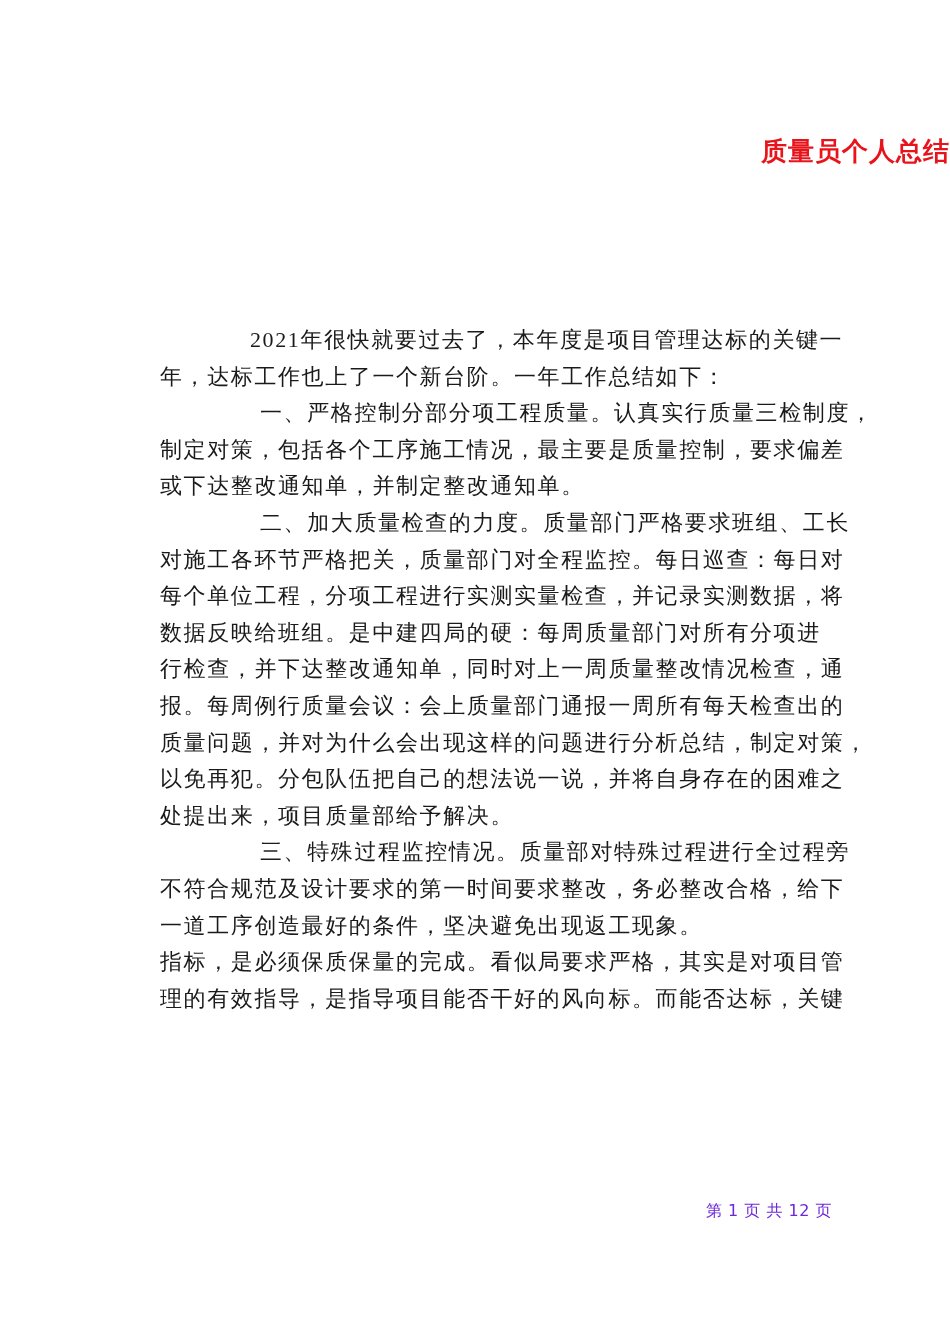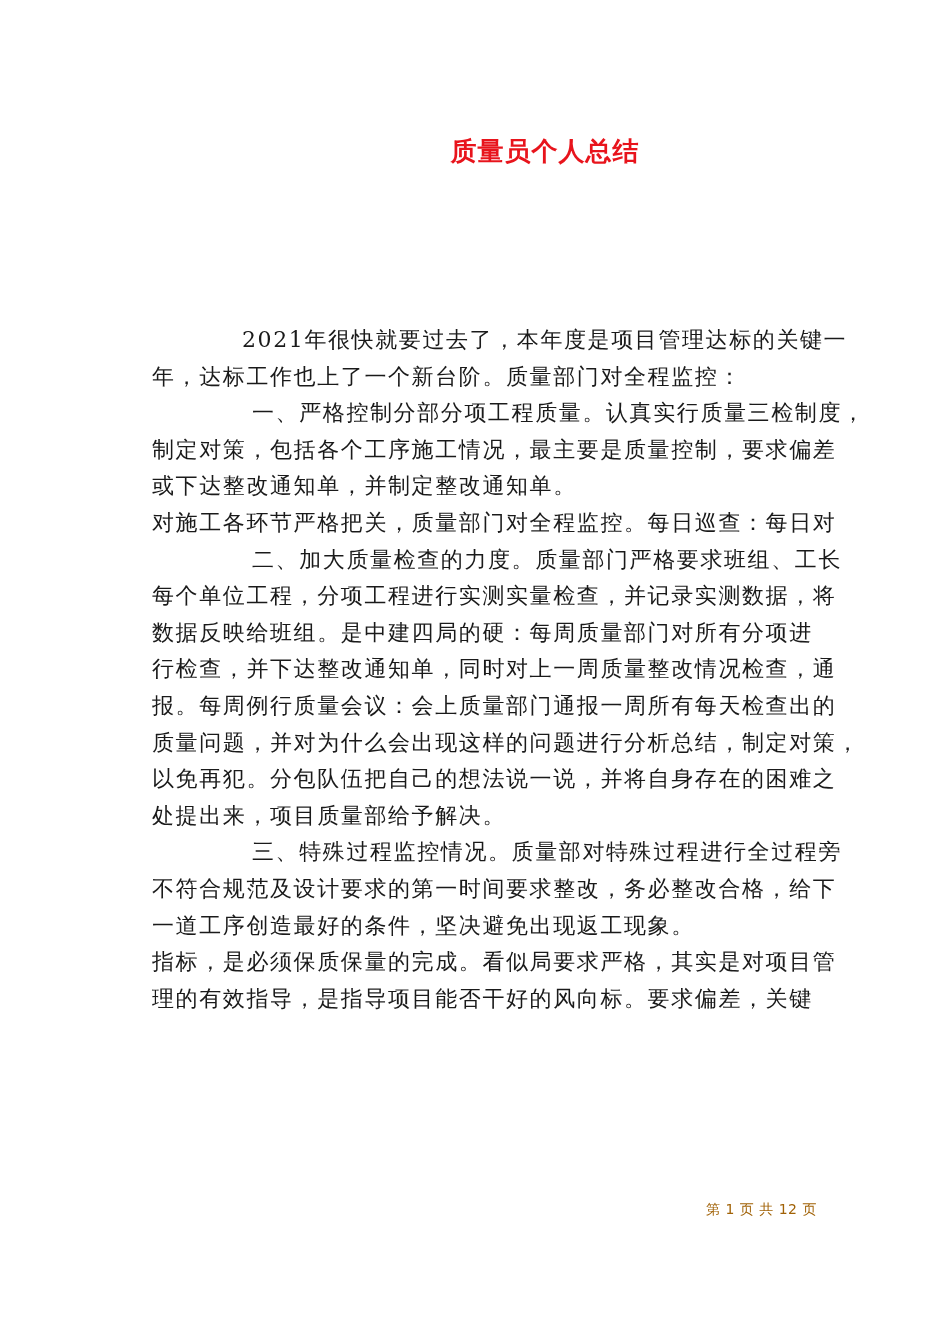--- a/index.html
+++ b/index.html
@@ -20,86 +20,87 @@
       left: 0; top: 0;
       width: 950px;
       height: 1344px;
       background: #ffffff;
     }
     .title {
       position: absolute;
       left: 0;
       width: 950px;
       top: 134px;
-      text-align: center;
+      text-align: right;
       padding-left: 140px;
       box-sizing: border-box;
       font-family: "DejaVu Sans", "Liberation Sans", sans-serif;
       font-weight: bold;
       font-size: 26px;
       color: #e8141c;
       letter-spacing: 1px;
       line-height: 34px;
     }
     .body-text {
       position: absolute;
-      left: 152px;
+      left: 160px;
       top: 322px;
       width: 670px;
+      font-family: Liberation Serif, serif;
     }
     .line {
       height: 36.6px;
       line-height: 36.6px;
       font-size: 22px;
       white-space: nowrap;
       letter-spacing: 1.6px;
       color: #1a1a1a;
     }
     .line.indent1 { padding-left: 90px; }
     .line.indent2 { padding-left: 100px; }
     .footer {
       position: absolute;
       top: 1201px;
       left: 706px;
       font-family: "DejaVu Sans", "Liberation Sans", sans-serif;
-      font-size: 14px;
-      color: #a16207;
+      font-size: 16px;
+      color: #6d28d9;
       white-space: nowrap;
       letter-spacing: 0.5px;
     }
   </style>
 </head>
 <body>
 
 <div class="page">
 
   <div class="title">质量员个人总结</div>
 
   <div class="body-text">
 
     <div class="line indent1">2021年很快就要过去了，本年度是项目管理达标的关键一</div>
-    <div class="line">年，达标工作也上了一个新台阶。质量部门对全程监控：</div>
+    <div class="line">年，达标工作也上了一个新台阶。一年工作总结如下：</div>
 
     <div class="line indent2">一、严格控制分部分项工程质量。认真实行质量三检制度，</div>
     <div class="line">制定对策，包括各个工序施工情况，最主要是质量控制，要求偏差</div>
     <div class="line">或下达整改通知单，并制定整改通知单。</div>
 
+    <div class="line indent2">二、加大质量检查的力度。质量部门严格要求班组、工长</div>
     <div class="line">对施工各环节严格把关，质量部门对全程监控。每日巡查：每日对</div>
-    <div class="line indent2">二、加大质量检查的力度。质量部门严格要求班组、工长</div>
     <div class="line">每个单位工程，分项工程进行实测实量检查，并记录实测数据，将</div>
     <div class="line">数据反映给班组。是中建四局的硬：每周质量部门对所有分项进</div>
     <div class="line">行检查，并下达整改通知单，同时对上一周质量整改情况检查，通</div>
     <div class="line">报。每周例行质量会议：会上质量部门通报一周所有每天检查出的</div>
     <div class="line">质量问题，并对为什么会出现这样的问题进行分析总结，制定对策，</div>
     <div class="line">以免再犯。分包队伍把自己的想法说一说，并将自身存在的困难之</div>
     <div class="line">处提出来，项目质量部给予解决。</div>
 
     <div class="line indent2">三、特殊过程监控情况。质量部对特殊过程进行全过程旁</div>
     <div class="line">不符合规范及设计要求的第一时间要求整改，务必整改合格，给下</div>
     <div class="line">一道工序创造最好的条件，坚决避免出现返工现象。</div>
 
     <div class="line">指标，是必须保质保量的完成。看似局要求严格，其实是对项目管</div>
-    <div class="line">理的有效指导，是指导项目能否干好的风向标。要求偏差，关键</div>
+    <div class="line">理的有效指导，是指导项目能否干好的风向标。而能否达标，关键</div>
   </div>
 
   <div class="footer">第 1 页 共 12 页</div>
 
 </div>
 
 </body></html>

